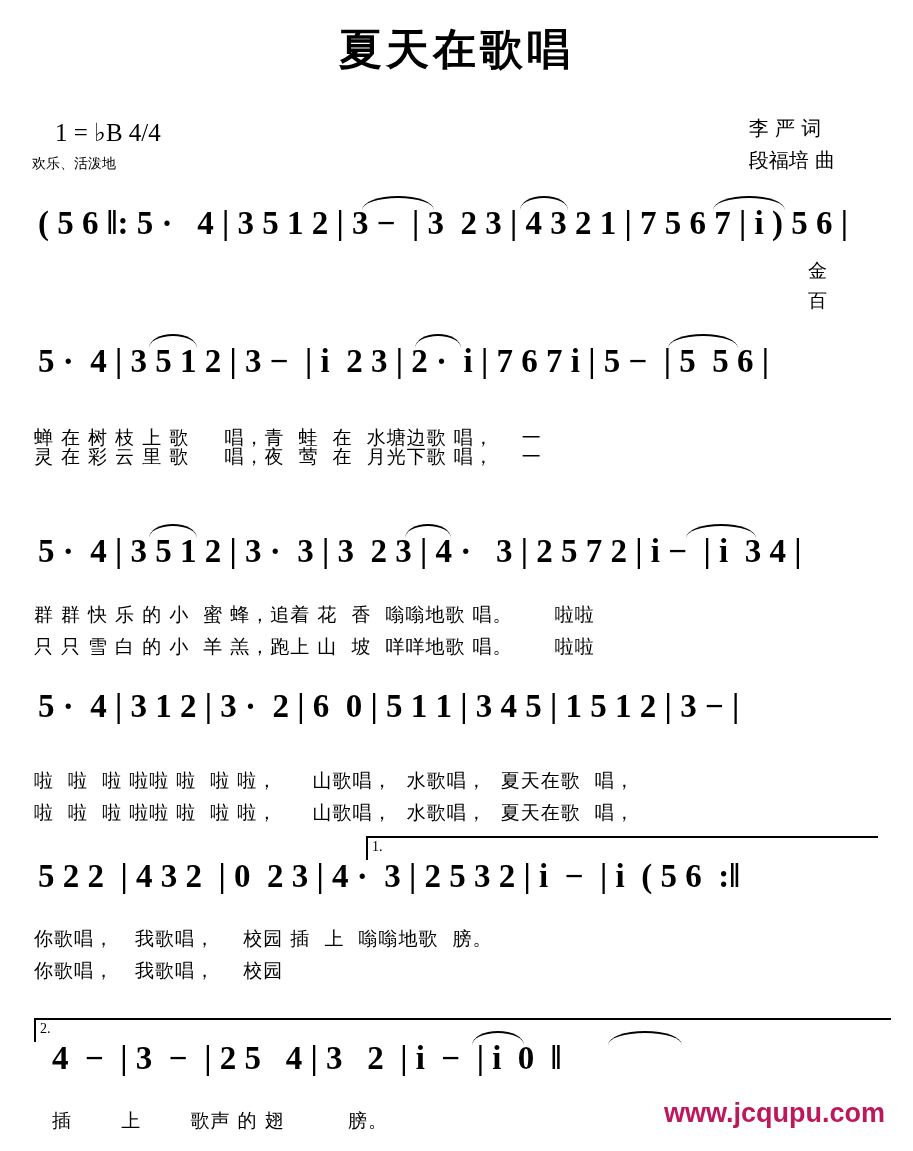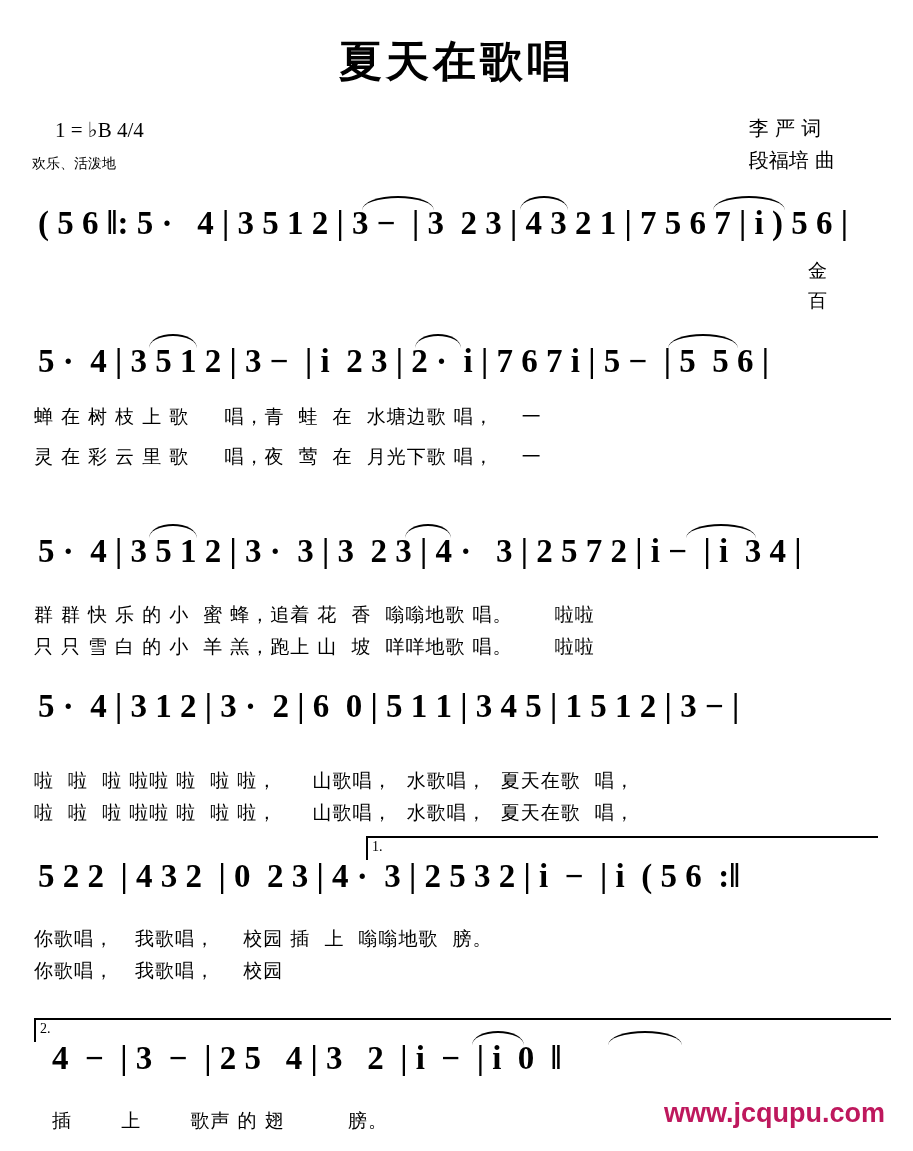--- a/index.html
+++ b/index.html
@@ -8,32 +8,32 @@
     background:#ffffff;
     font-family:"Liberation Serif", serif;
     color:#000;
     position:relative;
     overflow:hidden;
   }
   .sheet{position:relative;width:913px;height:1151px;}
 
   
   .title{
-    position:absolute;left:0;top:33px;width:913px;
+    position:absolute;left:0;top:21px;width:913px;
     text-align:center;
     font-family:"DejaVu Sans", sans-serif;
     font-weight:bold;
     font-size:43px;
     letter-spacing:4px;
   }
 
   
   .keysig{
     position:absolute;left:55px;top:118px;
-    font-size:21px;
+    font-size:25px;
     font-family:"Liberation Serif", serif;
   }
   .mood{
     position:absolute;left:32px;top:155px;
     font-size:14px;
     font-family:"DejaVu Sans", sans-serif;
   }
 
   
   .credits{
@@ -111,21 +111,21 @@
   <div class="slur" style="left:520px; top:196px; width:48px;"></div>
   <div class="slur" style="left:713px; top:196px; width:72px;"></div>
 
   <div class="abs lyr" style="left:808px; top:258px;">金</div>
   <div class="abs lyr" style="left:808px; top:288px;">百</div>
 
   <div class="abs notes" style="left:38px; top:343px;">5 ·  4 | 3 5 1 2 | 3 −  | i  2 3 | 2 ·  i | 7 6 7 i | 5 −  | 5  5 6 |</div>
   <div class="slur" style="left:149px; top:334px; width:48px;"></div>
   <div class="slur" style="left:415px; top:334px; width:46px;"></div>
   <div class="slur" style="left:668px; top:334px; width:70px;"></div>
-  <div class="abs lyr" style="left:34px; top:404px;">蝉 在 树 枝 上 歌     唱，青  蛙  在  水塘边歌 唱，    一</div>
+  <div class="abs lyr" style="left:34px; top:425px;">蝉 在 树 枝 上 歌     唱，青  蛙  在  水塘边歌 唱，    一</div>
   <div class="abs lyr" style="left:34px; top:444px;">灵 在 彩 云 里 歌     唱，夜  莺  在  月光下歌 唱，    一</div>
 
   <div class="abs notes" style="left:38px; top:533px;">5 ·  4 | 3 5 1 2 | 3 ·  3 | 3  2 3 | 4 ·   3 | 2 5 7 2 | i −  | i  3 4 |</div>
   <div class="slur" style="left:149px; top:524px; width:48px;"></div>
   <div class="slur" style="left:405px; top:524px; width:46px;"></div>
   <div class="slur" style="left:686px; top:524px; width:70px;"></div>
   <div class="abs lyr" style="left:34px; top:602px;">群 群 快 乐 的 小  蜜 蜂，追着 花  香  嗡嗡地歌 唱。      啦啦</div>
   <div class="abs lyr" style="left:34px; top:634px;">只 只 雪 白 的 小  羊 羔，跑上 山  坡  咩咩地歌 唱。      啦啦</div>
 
   <div class="abs notes" style="left:38px; top:688px;">5 ·  4 | 3 1 2 | 3 ·  2 | 6  0 | 5 1 1 | 3 4 5 | 1 5 1 2 | 3 − |</div>

